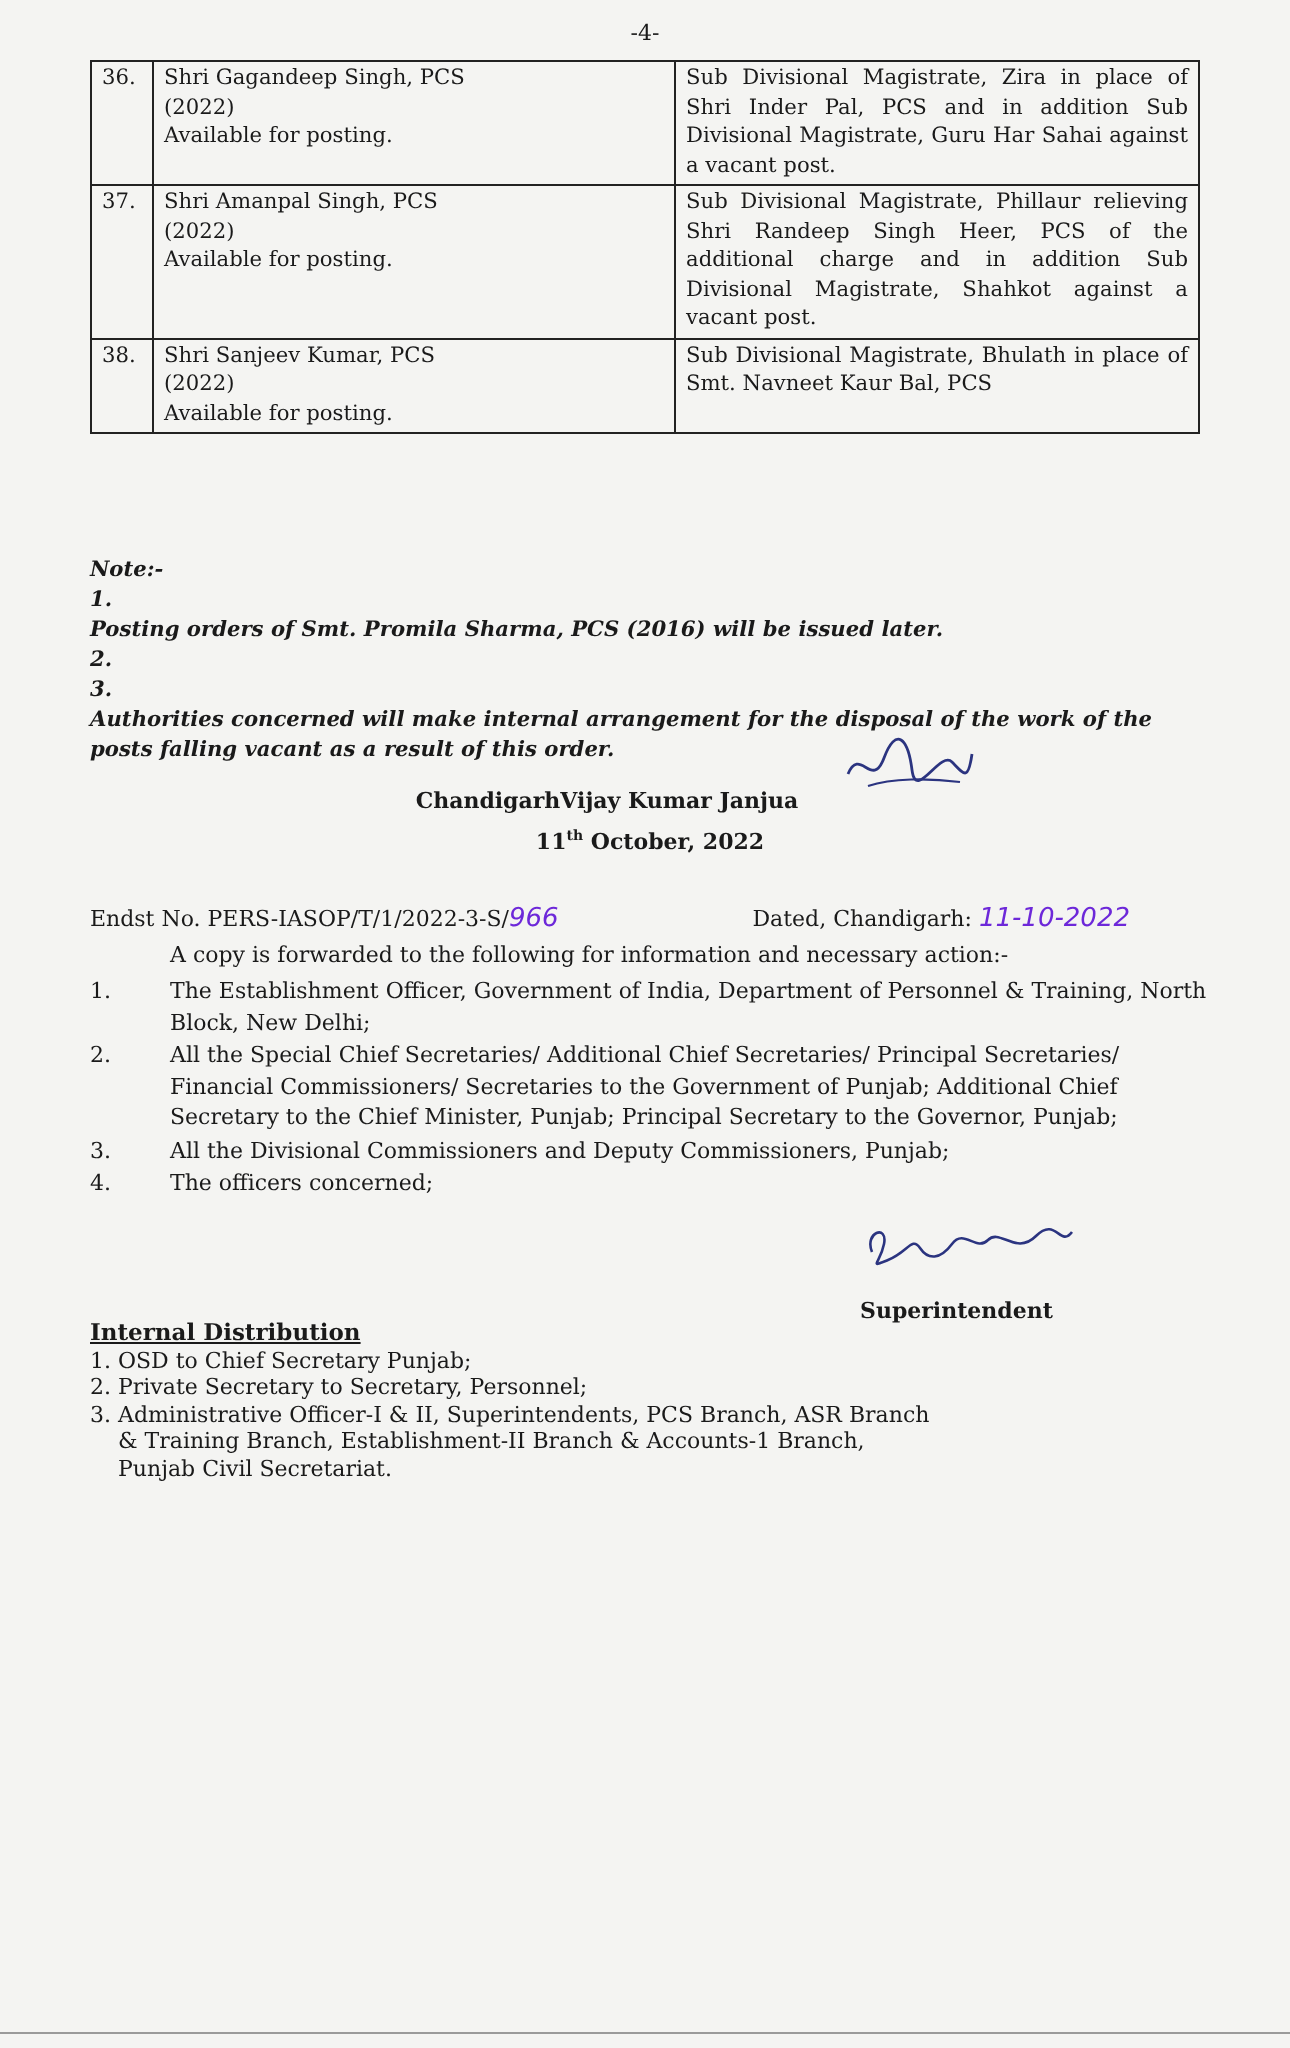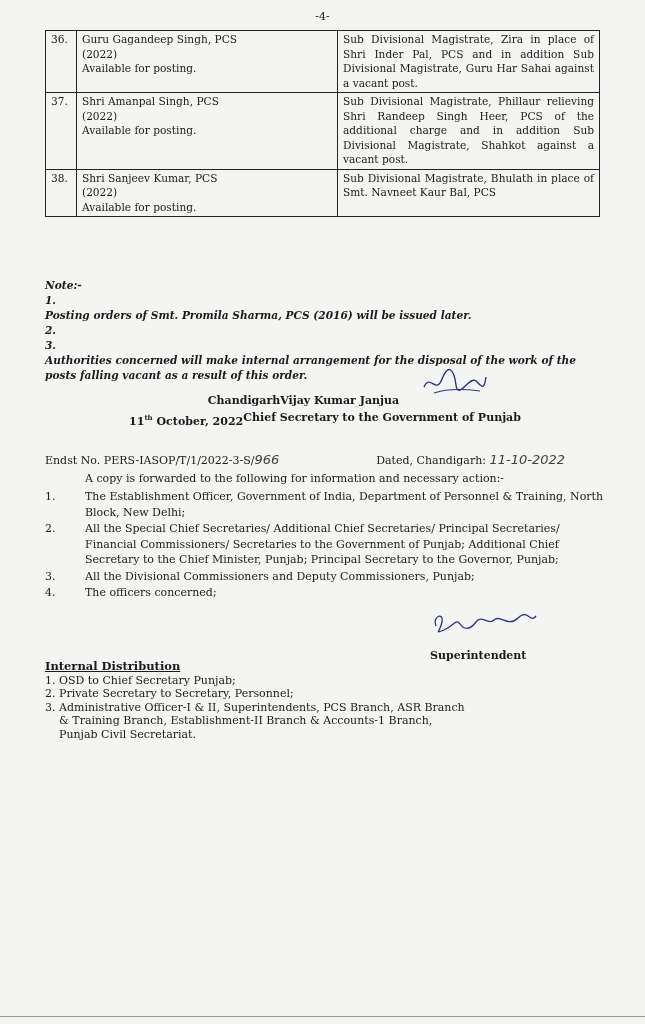--- a/index.html
+++ b/index.html
@@ -19,21 +19,21 @@
   .notes { position: absolute; top: 278px; left: 45px; width: 560px; font-size: 10.6px; line-height: 15px; font-weight: bold; font-style: italic; }
   .note-row { display: flex; flex-direction: column; }
   .note-head { width: 42px; flex: none; }
   .note-num { width: 20px; flex: none; }
   .note-text { flex: 1; }
   .sign-block { position: absolute; top: 392px; left: 45px; width: 560px; font-size: 11px; font-weight: bold; line-height: 17px; }
   .sign-row { display: flex; justify-content: center; }
   .sig-svg { position: absolute; top: 365px; left: 420px; }
   .endst { position: absolute; top: 452px; left: 45px; width: 560px; font-size: 11px; line-height: 16px; }
   .endst-row { display: flex; justify-content: space-between; }
-  .hand { font-family: "DejaVu Sans", sans-serif; font-style: italic; font-size: 13px; color: #404040; }
+  .hand { font-family: "DejaVu Sans", sans-serif; font-style: italic; font-size: 13px; color: #6d28d9; }
   .fwd { text-indent: 40px; margin-top: 2px; }
   .clist { margin-top: 2px; }
   .c-item { display: flex; font-size: 11px; line-height: 15.5px; margin-bottom: 1px; }
   .c-num { width: 40px; flex: none; }
   .c-text { flex: 1; }
   .supt { position: absolute; top: 622px; left: 430px; font-size: 11px; font-weight: bold; margin-top: 27px; }
   .sig2 { position: absolute; top: 608px; left: 430px; }
   .internal { position: absolute; top: 660px; left: 45px; width: 420px; font-size: 11px; line-height: 13.5px; }
   .internal-title { font-weight: bold; text-decoration: underline; font-size: 11.5px; }
   .i-item { display: flex; }
@@ -43,21 +43,21 @@
 </head>
 <body>
 
 <div class="page-num">-4-</div>
 
 <table class="postings">
   <tbody>
       <tr>
     <td class="sno">36.</td>
     <td class="officer">
-      <div>Guru Gagandeep Singh, PCS</div>
+      <div>Shri Gagandeep Singh, PCS</div>
       <div>(2022)</div>
       <div>Available for posting.</div>
     </td>
     <td class="posting">Sub Divisional Magistrate, Zira in place of Shri Inder Pal, PCS and in addition Sub Divisional Magistrate, Guru Har Sahai against a vacant post.</td>
   </tr>
   <tr>
     <td class="sno">37.</td>
     <td class="officer">
       <div>Shri Amanpal Singh, PCS</div>
       <div>(2022)</div>
@@ -99,21 +99,20 @@
   <path d="M14 28 C26 24, 44 24, 60 26" stroke="#2b3480" stroke-width="1.1" fill="none"></path>
 </svg>
 
 <div class="sign-block">
   <div class="sign-row">
     <span>Chandigarh</span>
     <span style="margin-right:43px;">Vijay Kumar Janjua</span>
   </div>
   <div class="sign-row">
     <span><span>11</span><sup style="font-size:7px;">th</sup><span> October, 2022</span></span>
-    <span>Chief Secretary to the Government of Punjab</span>
   </div>
 </div>
 
 <div class="endst">
   <div class="endst-row">
     <span><span>Endst No. PERS-IASOP/T/1/2022-3-S/</span><span class="hand">966</span></span>
     <span style="margin-right:40px;"><span>Dated, Chandigarh:</span> <span class="hand">11-10-2022</span></span>
   </div>
   <div class="fwd">A copy is forwarded to the following for information and necessary action:-</div>
   <div class="clist">

